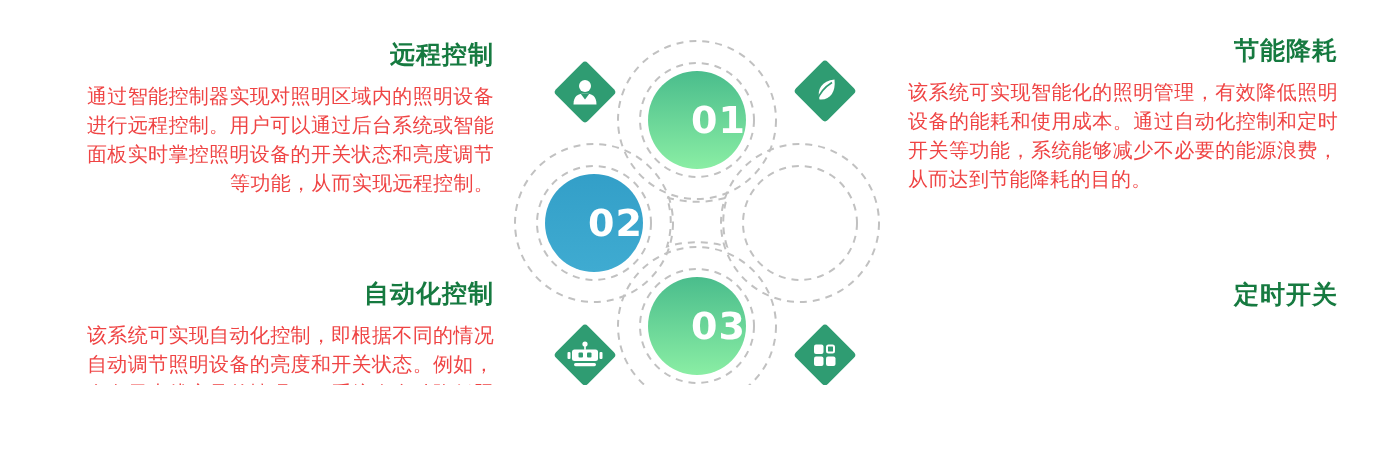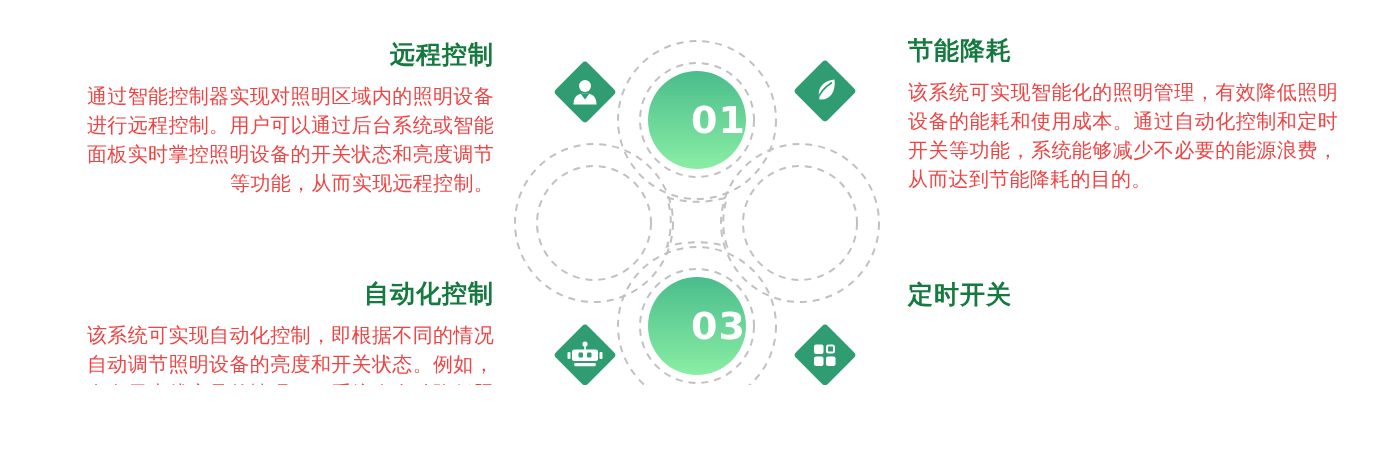--- a/index.html
+++ b/index.html
@@ -11,21 +11,21 @@
   .panel .title{
     font-size:25px;font-weight:bold;color:#167a40;letter-spacing:1px;
     margin:0 0 13px 0;line-height:1.1;
   }
   .panel .body{
     font-size:20px;line-height:29px;color:#ef4444;margin:0;letter-spacing:0.3px;
     text-align:justify;
   }
   .panel.align-right .title{text-align:right;}
   .panel.align-right .body{text-align:justify;text-align-last:right;}
-  .panel.align-left .title{text-align:left;font-family:Liberation Serif, serif;}
+  .panel.align-left .title{text-align:right;font-family:Liberation Serif, serif;}
   .panel.align-left .body{text-align:justify;text-align-last:left;}
 
   #panel-top-left   {left:87px; top:41px; width:407px;}
   #panel-bottom-left{left:87px; top:280px;width:407px;}
   #panel-top-right  {left:908px;top:37px; width:430px;}
   #panel-bottom-right{left:908px;top:281px;width:430px;}
 
   .diagram{position:absolute;left:0;top:0;width:1400px;height:465px;}
   .diagram svg{position:absolute;left:0;top:0;}
 
@@ -112,18 +112,21 @@
           <rect x="827" y="345.5" width="7" height="7" rx="1.5" fill="none" stroke="#ffffff" stroke-width="2"></rect>
           <rect x="814" y="356.5" width="9.5" height="9.5" rx="2" fill="#ffffff"></rect>
           <rect x="826" y="356.5" width="9.5" height="9.5" rx="2" fill="#ffffff"></rect>
         </g>
       </g>
     </svg>
 
     <div class="bubble green" id="bubble-1">
       <span>01</span>
     </div>
+    <div class="bubble blue" id="bubble-2">
+      <span>02</span>
+    </div>
     <div class="bubble green" id="bubble-3">
       <span>03</span>
     </div>
   </div>
 
 </div>
 
 </body></html>

